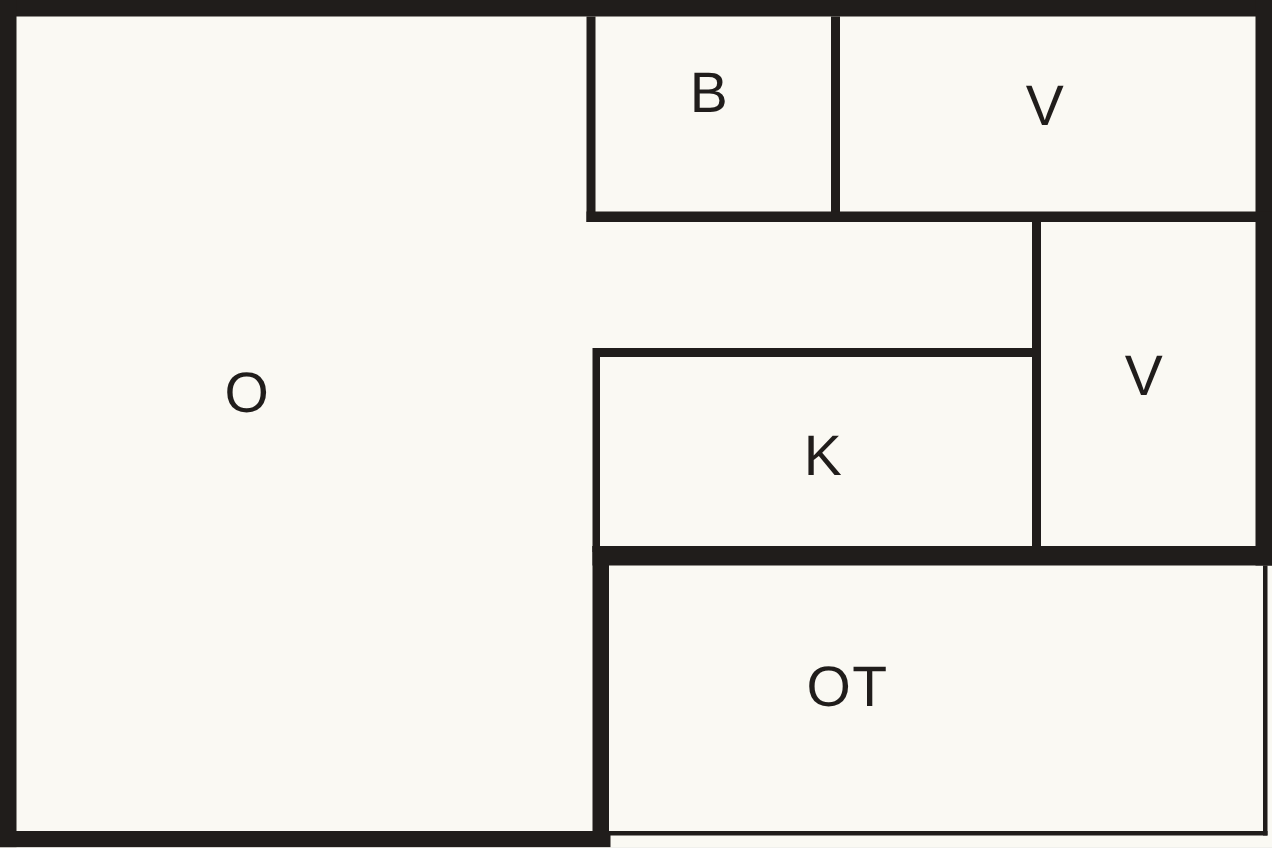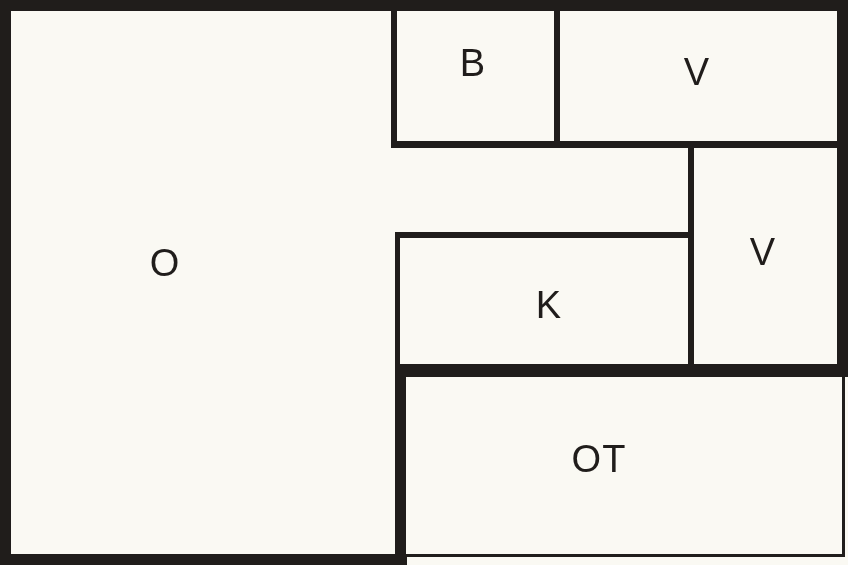--- a/index.html
+++ b/index.html
@@ -51,15 +51,15 @@
   <div class="wall" style="left:395px; top:364px; width:11px;  height:190px;"></div>
 
   <div class="wall" style="left:842px; top:377px; width:3px;   height:180px;"></div>
   <div class="wall" style="left:406px; top:554px; width:439px; height:3px;"></div>
 
   <span class="room-label" style="left:165px; top:263px;">O</span>
   <span class="room-label" style="left:473px; top:63px;">B</span>
   <span class="room-label" style="left:697px; top:72px;">V</span>
   <span class="room-label" style="left:763px; top:252px;">V</span>
   <span class="room-label" style="left:549px; top:305px;">K</span>
-  <span class="room-label" style="left:599px; top:459px;">OT</span>
+  <span class="room-label" style="left:565px; top:459px;">OT</span>
 
 </div>
 
 </body></html>

